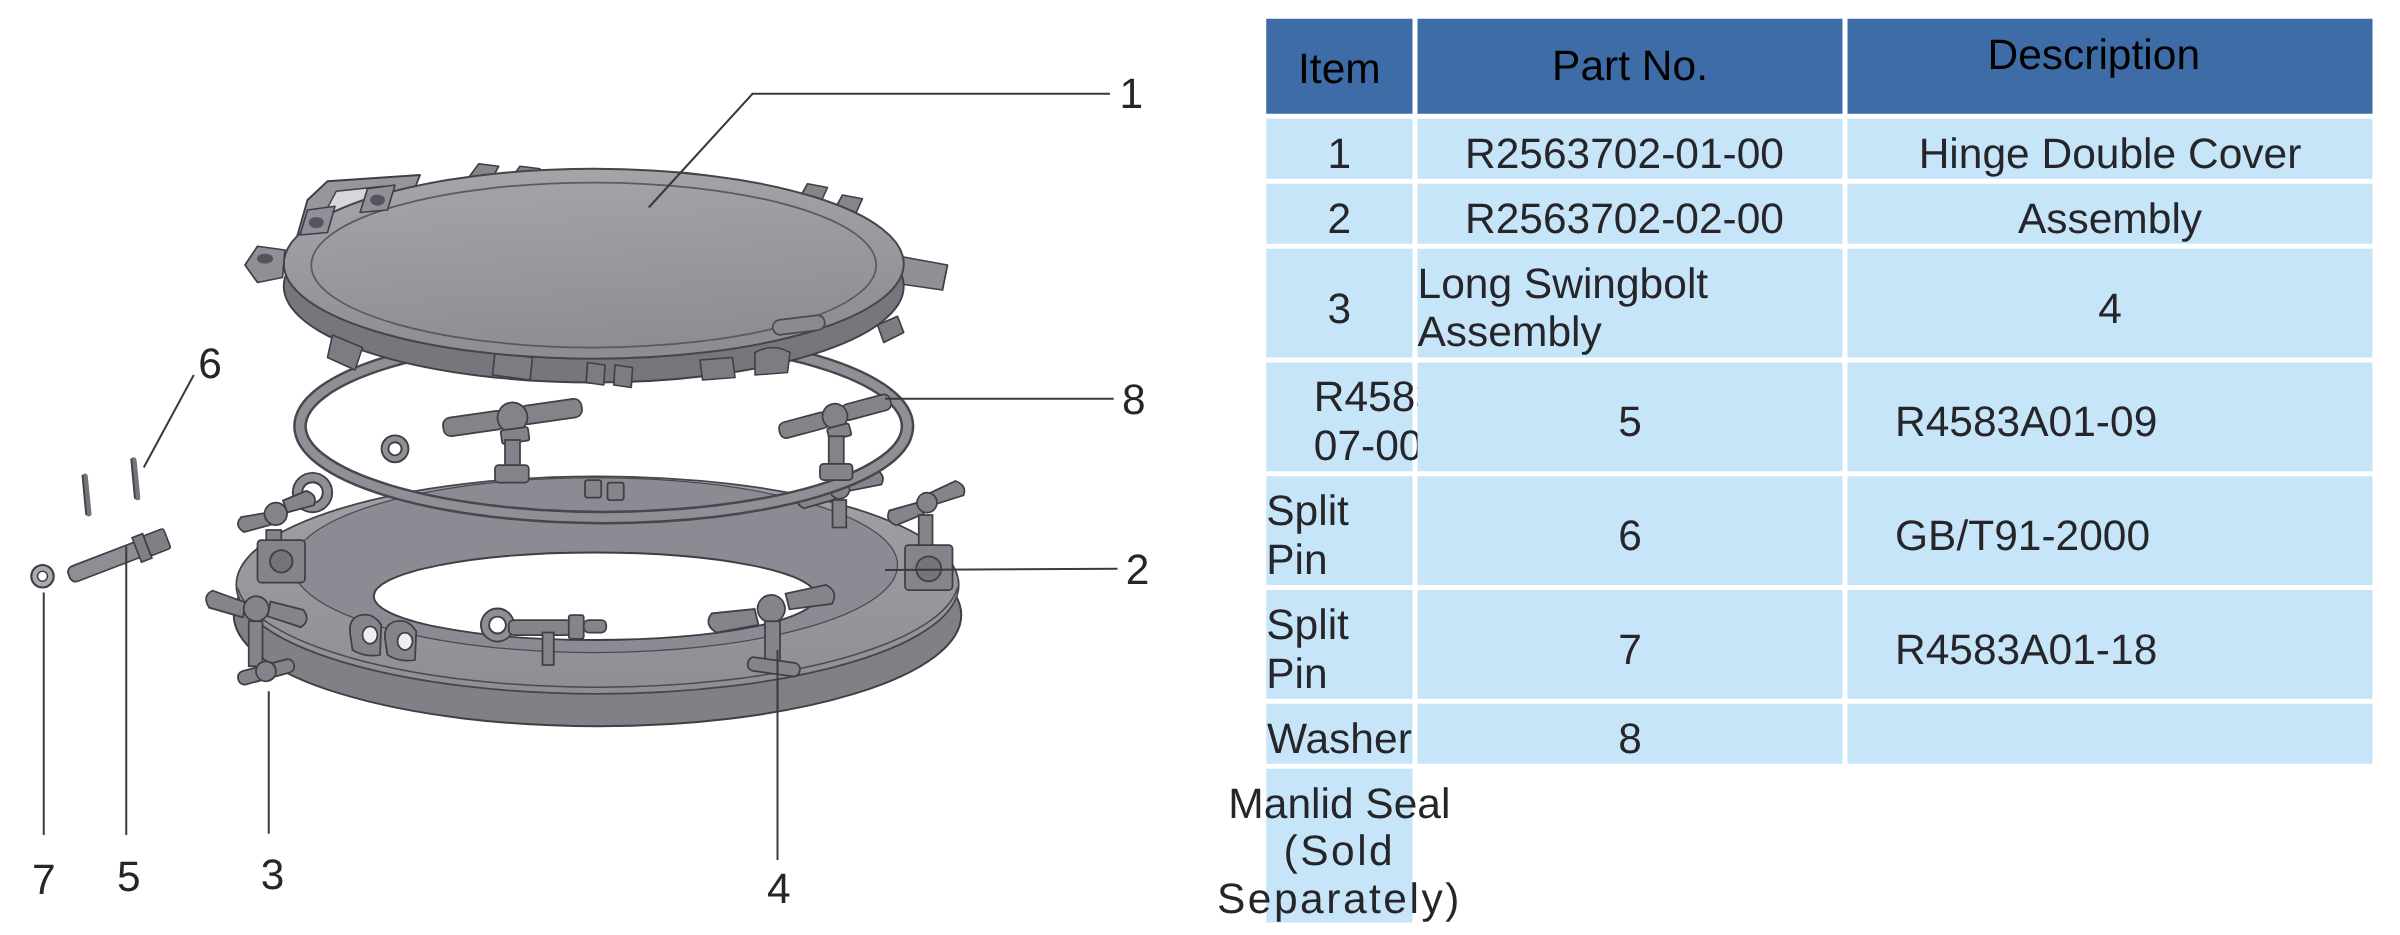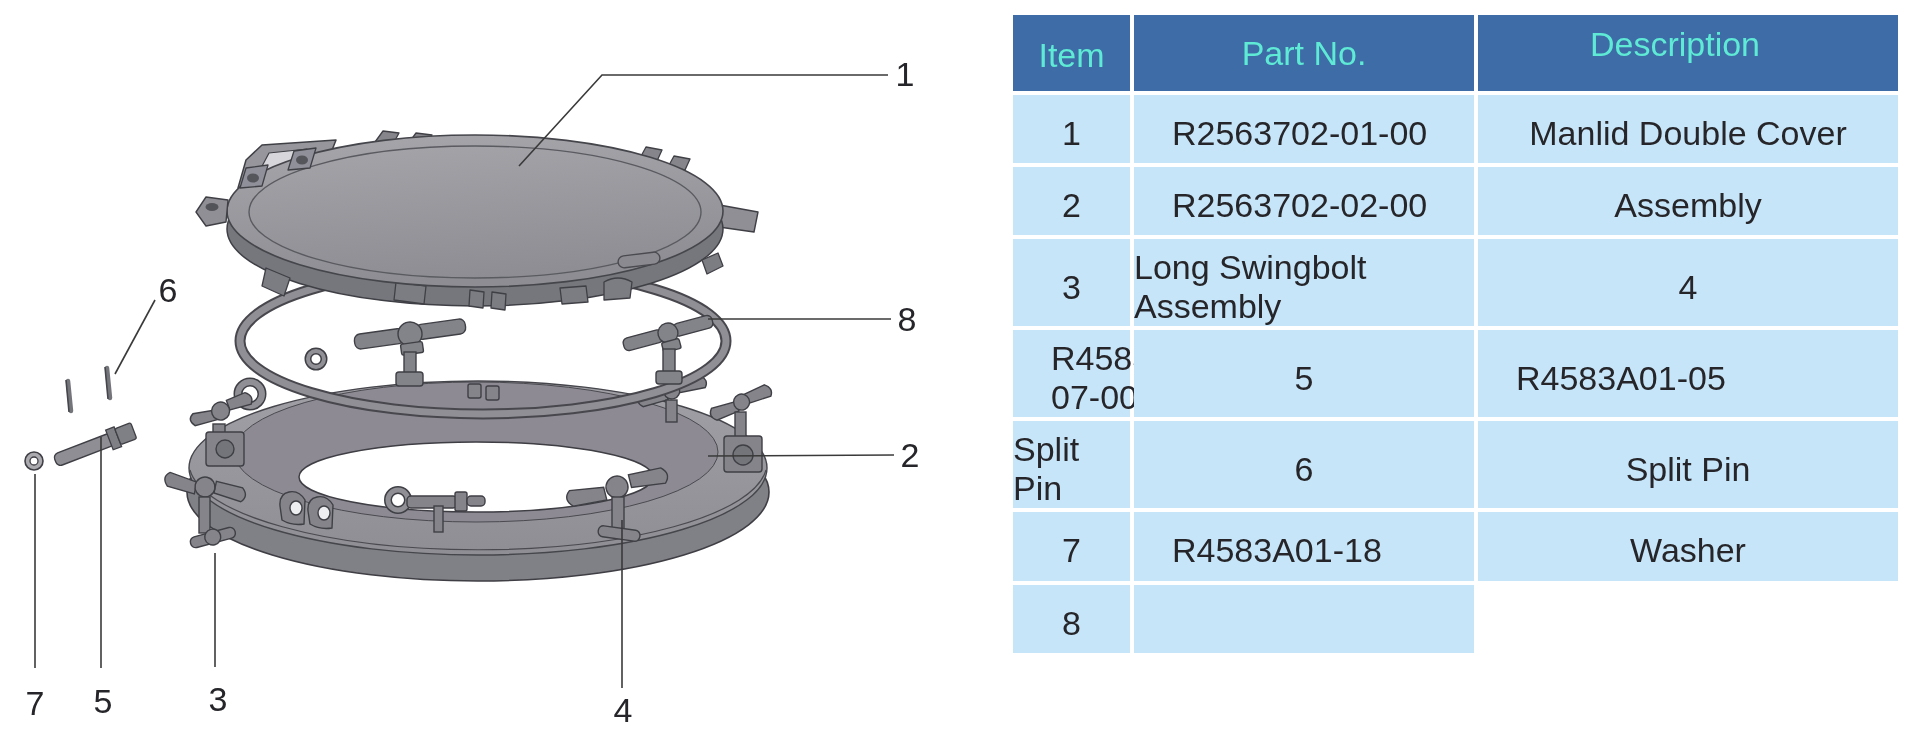--- a/index.html
+++ b/index.html
@@ -1,21 +1,21 @@
 <!DOCTYPE html>
 <html><head>
 <meta charset="utf-8">
 <style>
   html,body{margin:0;padding:0;background:#ffffff;}
   body{font-family:"Liberation Sans",sans-serif;}
   #stage{position:relative;width:1920px;height:748px;overflow:hidden;background:#fff;}
   #tbl{position:absolute;left:1013px;top:15px;width:885px;height:710px;
        display:grid;grid-template-columns:117px 340px 420px;
        grid-template-rows:76px repeat(8,1fr);gap:4px;background:#fff;}
-  .h{background:#3d6ca7;color:#5eead4;display:flex;align-items:center;justify-content:center;
+  .h{background:#3d6ca7;color:#000000;display:flex;align-items:center;justify-content:center;
      font-size:34px;}
   .c{background:#c7e5f8;color:#26262a;display:flex;align-items:center;justify-content:center;
      font-size:34px;padding-top:9px;}
   .l{justify-content:flex-start;padding-left:38px;}
   .two{line-height:38px;text-align:center;}
 </style>
 </head>
 <body>
 <div id="stage">
 <svg width="1000" height="748" viewBox="0 0 1000 748">
@@ -209,32 +209,36 @@
     <text x="623" y="722">4</text>
   </g>
 </svg>
 
 <div id="tbl">
   <div class="h" style="padding-top:4px">Item</div>
       <div class="h" style="padding-top:1px">Part No.</div>
       <div class="h" style="padding-right:26px;padding-bottom:17px">Description</div>
   <div class="c">1</div>
       <div class="c l">R2563702-01-00</div>
-      <div class="c">Manlid Double Cover</div>
+      <div class="c">Hinge Double Cover</div>
   <div class="c">2</div>
       <div class="c l">R2563702-02-00</div>
       <div class="c">Assembly</div>
   <div class="c">3</div>
       <div class="c">Long Swingbolt Assembly</div>
   <div class="c">4</div>
       <div class="c l">R4583A01-07-00</div>
   <div class="c">5</div>
-      <div class="c l">R4583A01-05</div>
+      <div class="c l">R4583A01-09</div>
       <div class="c">Split Pin</div>
   <div class="c">6</div>
+      <div class="c l">GB/T91-2000</div>
       <div class="c">Split Pin</div>
   <div class="c">7</div>
       <div class="c l">R4583A01-18</div>
       <div class="c">Washer</div>
   <div class="c">8</div>
       <div class="c l"></div>
+      <div class="c two">
+        <div>Manlid Seal<br><span style="letter-spacing:2px">(Sold Separately)</span></div>
+      </div>
 </div>
 </div>
 
 </body></html>

